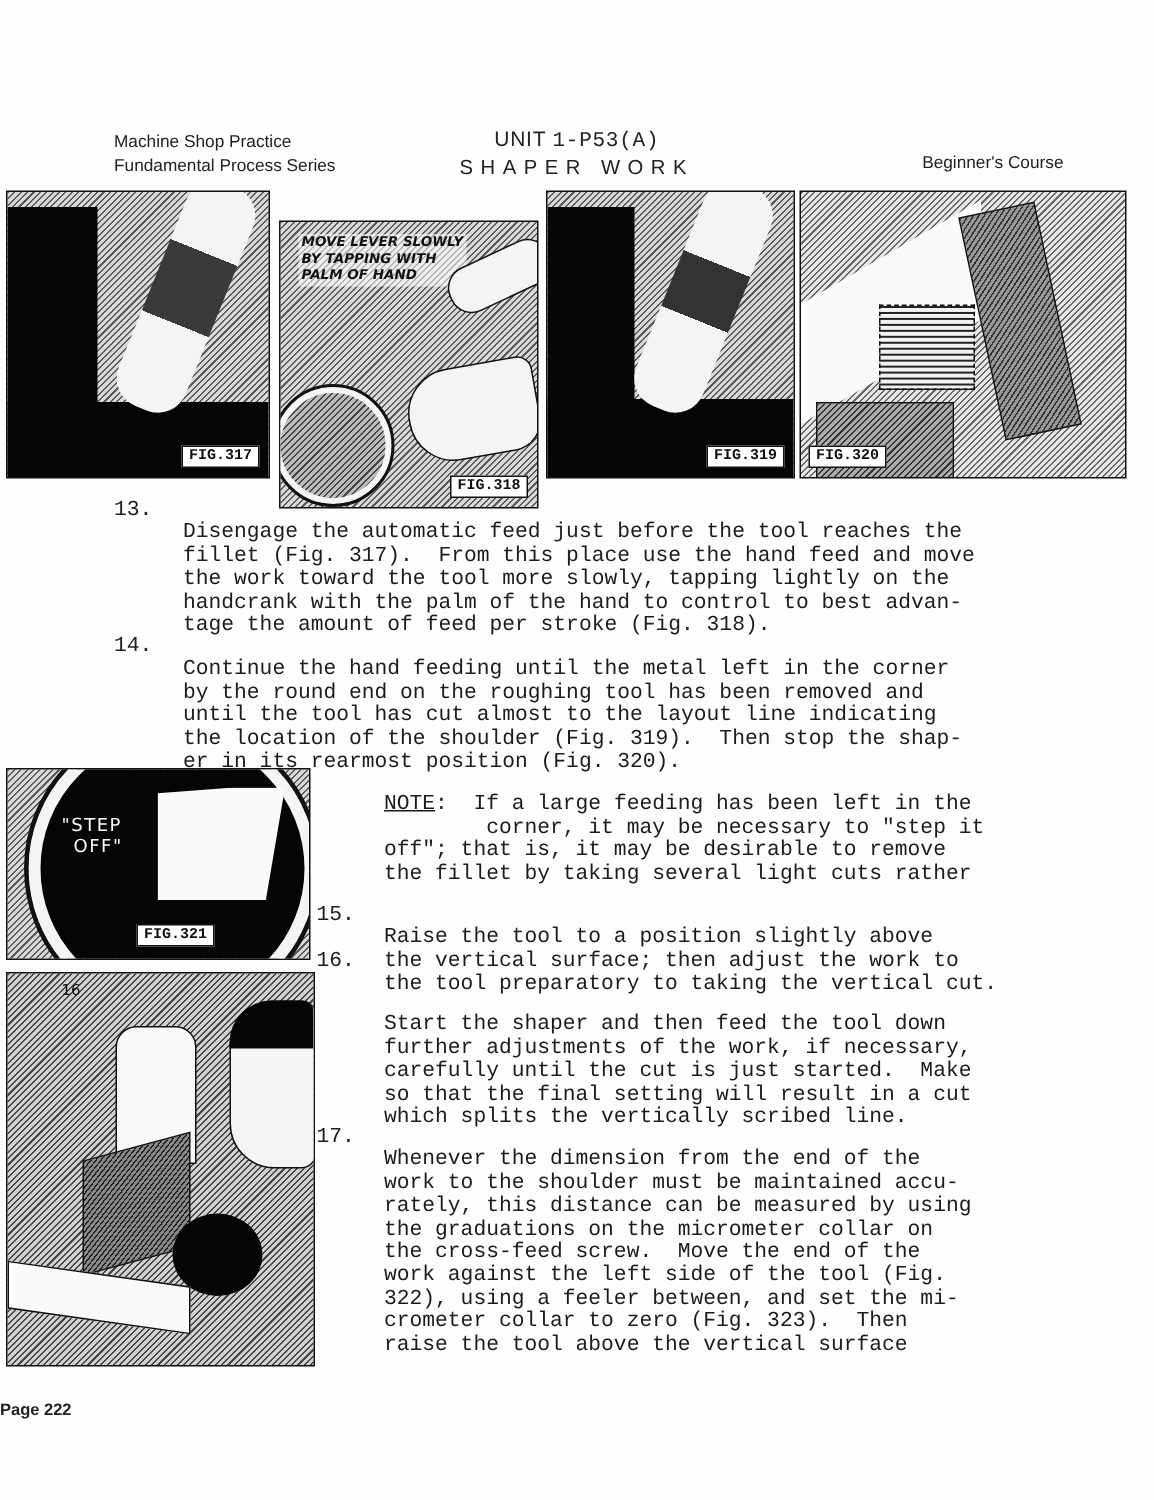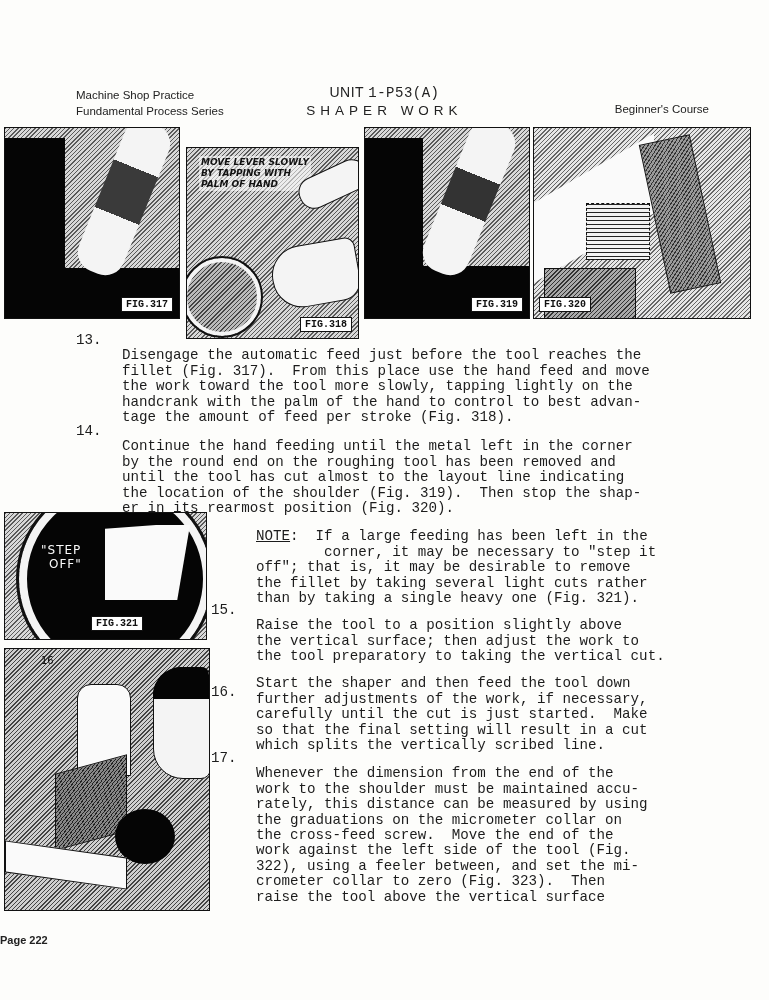--- a/index.html
+++ b/index.html
@@ -89,39 +89,39 @@
   <div style="position:absolute; left:14px; top:-30px; width:176px; height:176px; border-radius:50%; border:8px solid #f4f4f4; outline:3px solid #111; background:#050505;"></div>
   <div class="white" style="left:100px; top:12px; width:85px; height:75px; clip-path: polygon(0 5%, 60% 0, 100% 0, 85% 100%, 0 100%);"></div>
   <div style="position:absolute; left:36px; top:30px; font-family:'DejaVu Sans', sans-serif; font-size:12px; line-height:14px; color:#fafafa; letter-spacing:1px;">
     <div>"STEP</div>
     <div style="padding-left:8px;">OFF"</div>
   </div>
   <div class="fig-label" style="left:86px; bottom:8px;">FIG.321</div>
 </div>
 
 <div class="txt" style="left:256px; top:514px;">
-<div><span class="note-label">NOTE</span><span>:</span><span>  If a large feeding has been left in the</span></div><div>        corner, it may be necessary to "step it</div><div>off"; that is, it may be desirable to remove</div><div>the fillet by taking several light cuts rather</div><div>than by taking a single heavy one (Fig. 321).</div>
+<div><span class="note-label">NOTE</span><span>:</span><span>  If a large feeding has been left in the</span></div><div>        corner, it may be necessary to "step it</div><div>off"; that is, it may be desirable to remove</div><div>the fillet by taking several light cuts rather</div>
 </div>
 
 <div class="num" style="left:211px; top:603px;">15.</div>
 <div class="txt" style="left:256px; top:603px;">
 <div>Raise the tool to a position slightly above</div><div>the vertical surface; then adjust the work to</div><div>the tool preparatory to taking the vertical cut.</div>
 </div>
 
 <div class="fig" style="left:4px; top:648px; width:204px; height:261px; background: repeating-linear-gradient(135deg,#444 0 1px,#cfcfcf 1px 3px);">
   <div style="position:absolute; left:36px; top:6px; font-family:'DejaVu Sans', sans-serif; font-size:10px; color:#111;">16</div>
   <div class="white" style="left:72px; top:35px; width:52px; height:90px; border:1.5px solid #111; border-radius: 14px 14px 0 0;"></div>
   <div style="position:absolute; left:50px; top:115px; width:70px; height:75px; background: repeating-linear-gradient(135deg,#222 0 1px,#888 1px 3px); border:1.5px solid #111; transform: skewY(-15deg);"></div>
   <div style="position:absolute; left:148px; top:18px; width:56px; height:110px; background:#f4f4f4; border:1.5px solid #111; border-radius: 30px 10px 10px 30px;"></div>
   <div class="black" style="left:148px; top:18px; width:56px; height:32px; border-radius: 28px 8px 0 0;"></div>
   <div class="black" style="left:110px; top:160px; width:60px; height:55px; border-radius:50%;"></div>
   <div class="white" style="left:0; top:200px; width:120px; height:30px; transform: skewY(8deg); border:1.5px solid #111;"></div>
 </div>
 
-<div class="num" style="left:211px; top:685px;">16.</div>
+<div class="num" style="left:211px; top:634px;">16.</div>
 <div class="txt" style="left:256px; top:661px;">
 <div>Start the shaper and then feed the tool down</div><div>further adjustments of the work, if necessary,</div><div>carefully until the cut is just started.  Make</div><div>so that the final setting will result in a cut</div><div>which splits the vertically scribed line.</div>
 </div>
 
 <div class="num" style="left:211px; top:751px;">17.</div>
 <div class="txt" style="left:256px; top:751px;">
 <div>Whenever the dimension from the end of the</div><div>work to the shoulder must be maintained accu-</div><div>rately, this distance can be measured by using</div><div>the graduations on the micrometer collar on</div><div>the cross-feed screw.  Move the end of the</div><div>work against the left side of the tool (Fig.</div><div>322), using a feeler between, and set the mi-</div><div>crometer collar to zero (Fig. 323).  Then</div><div>raise the tool above the vertical surface</div>
 </div>
 
 <div class="footer">Page 222</div>

